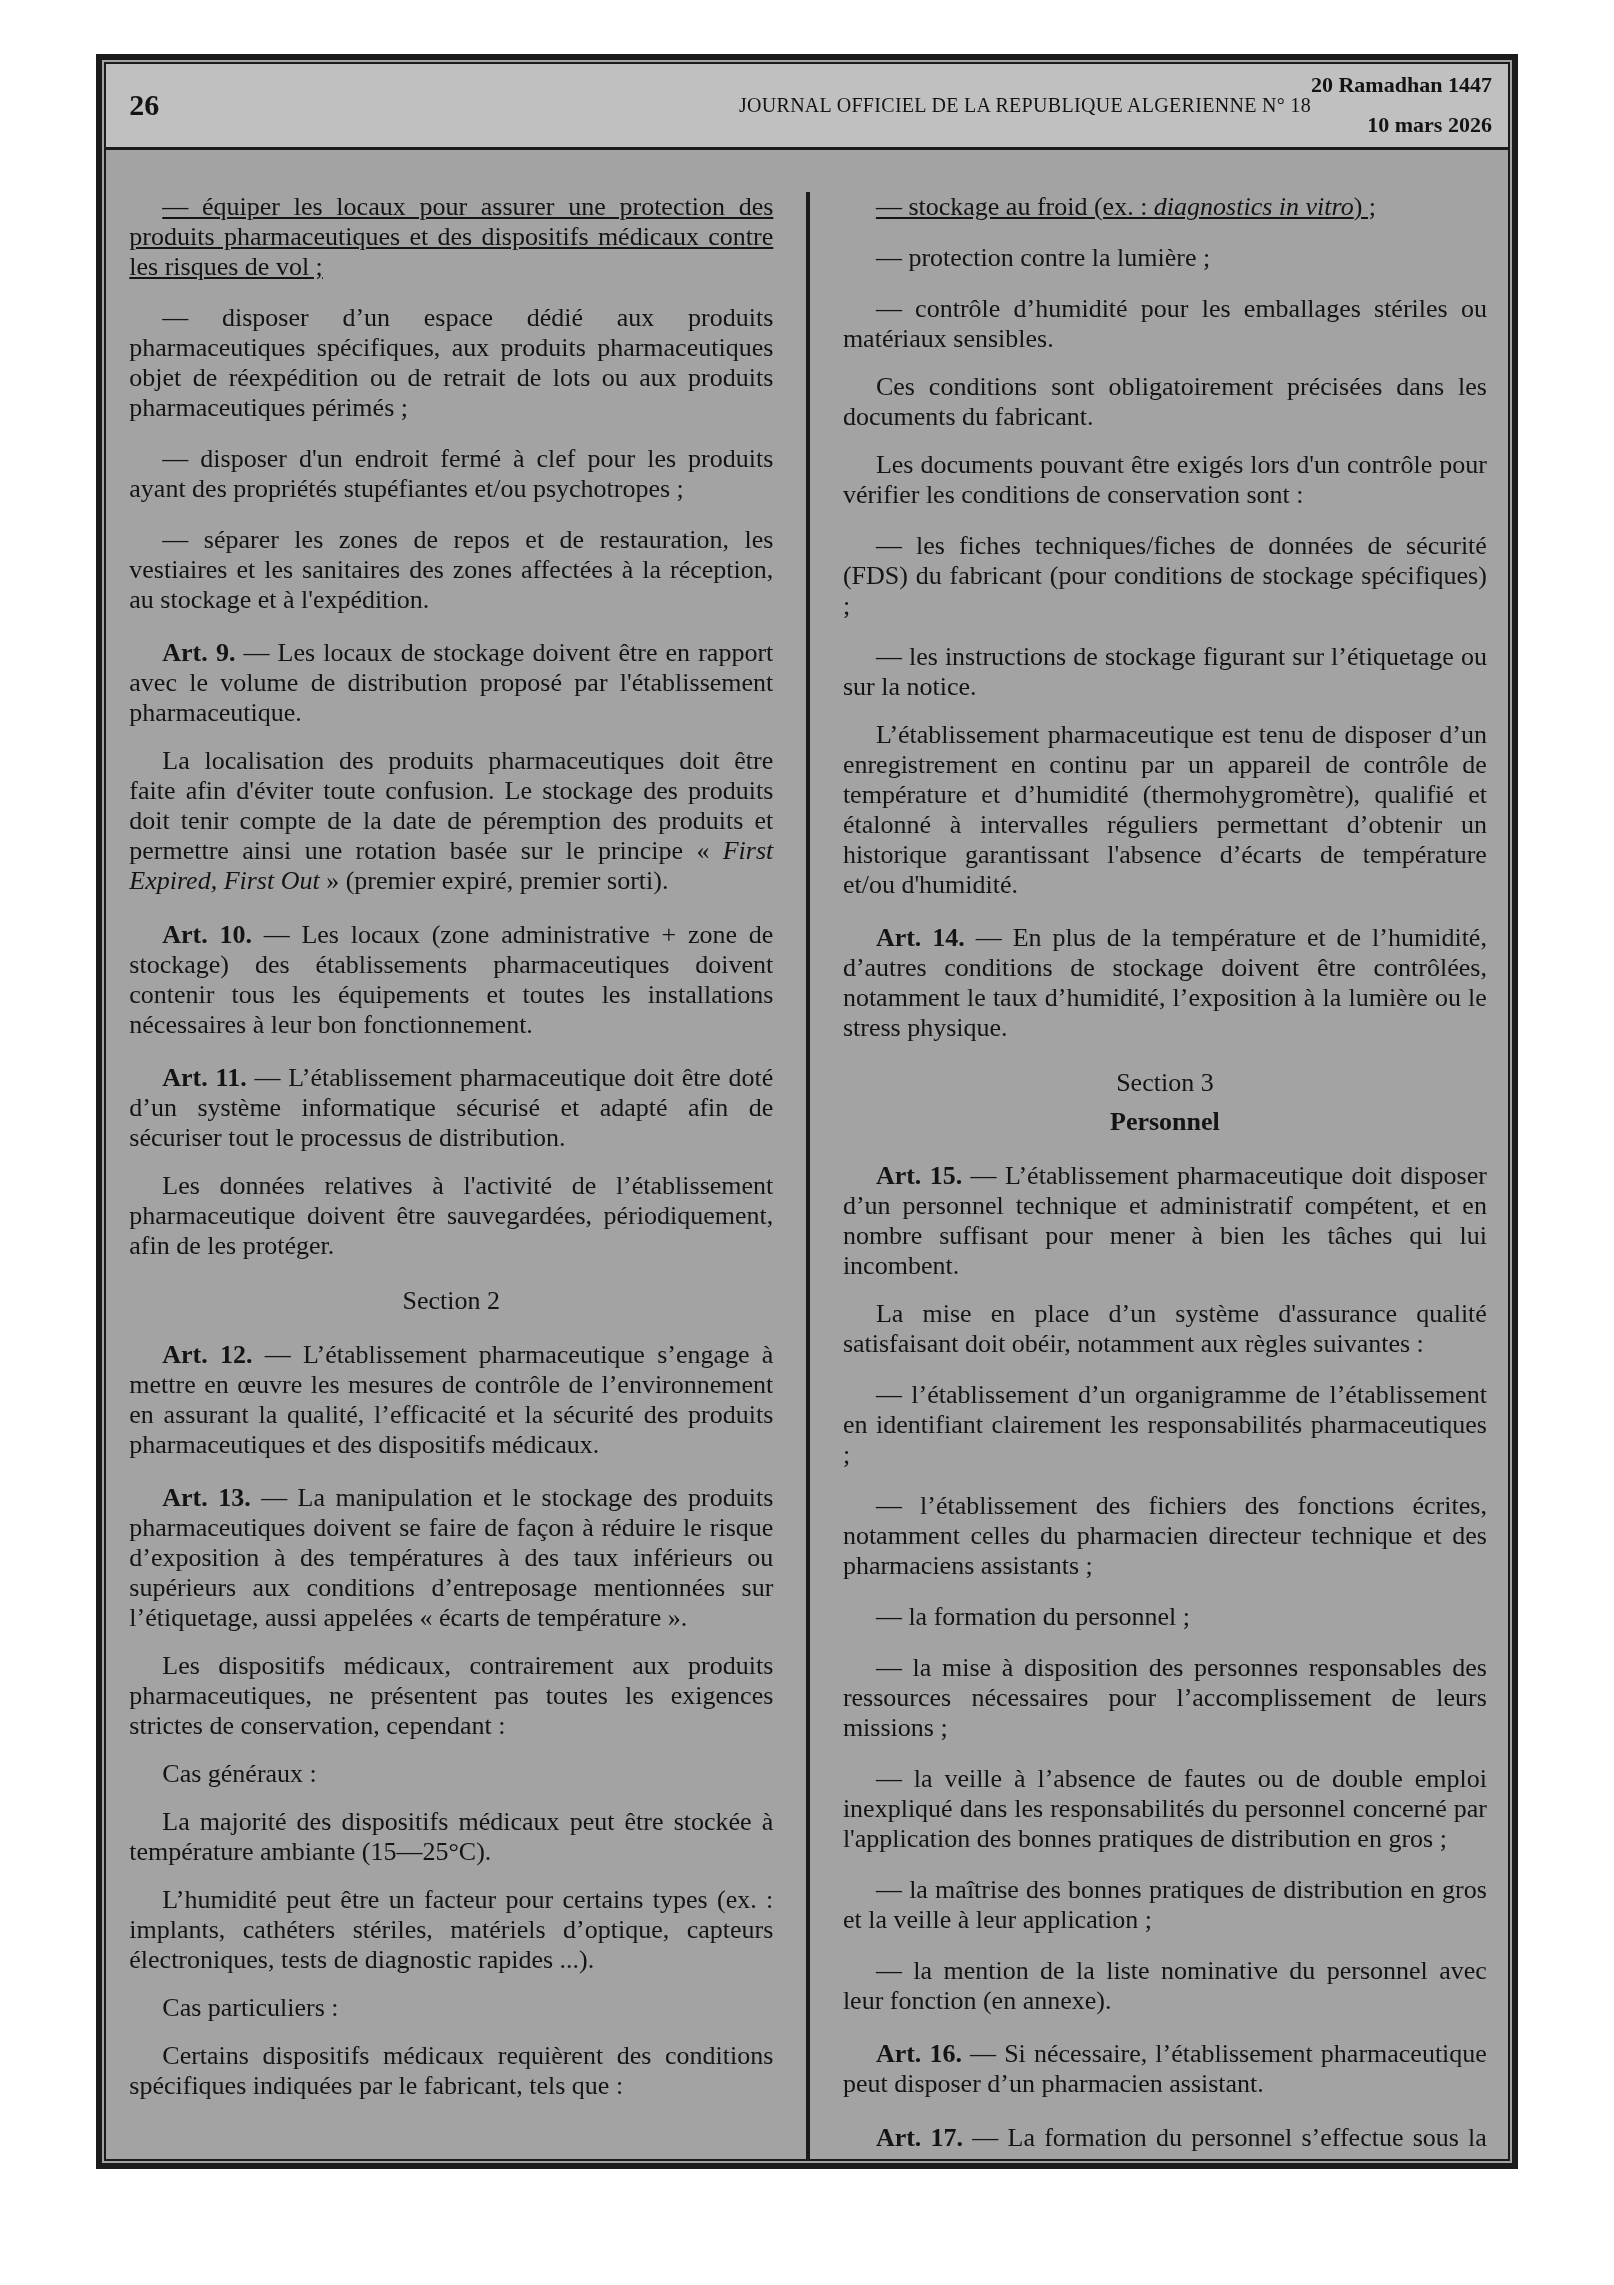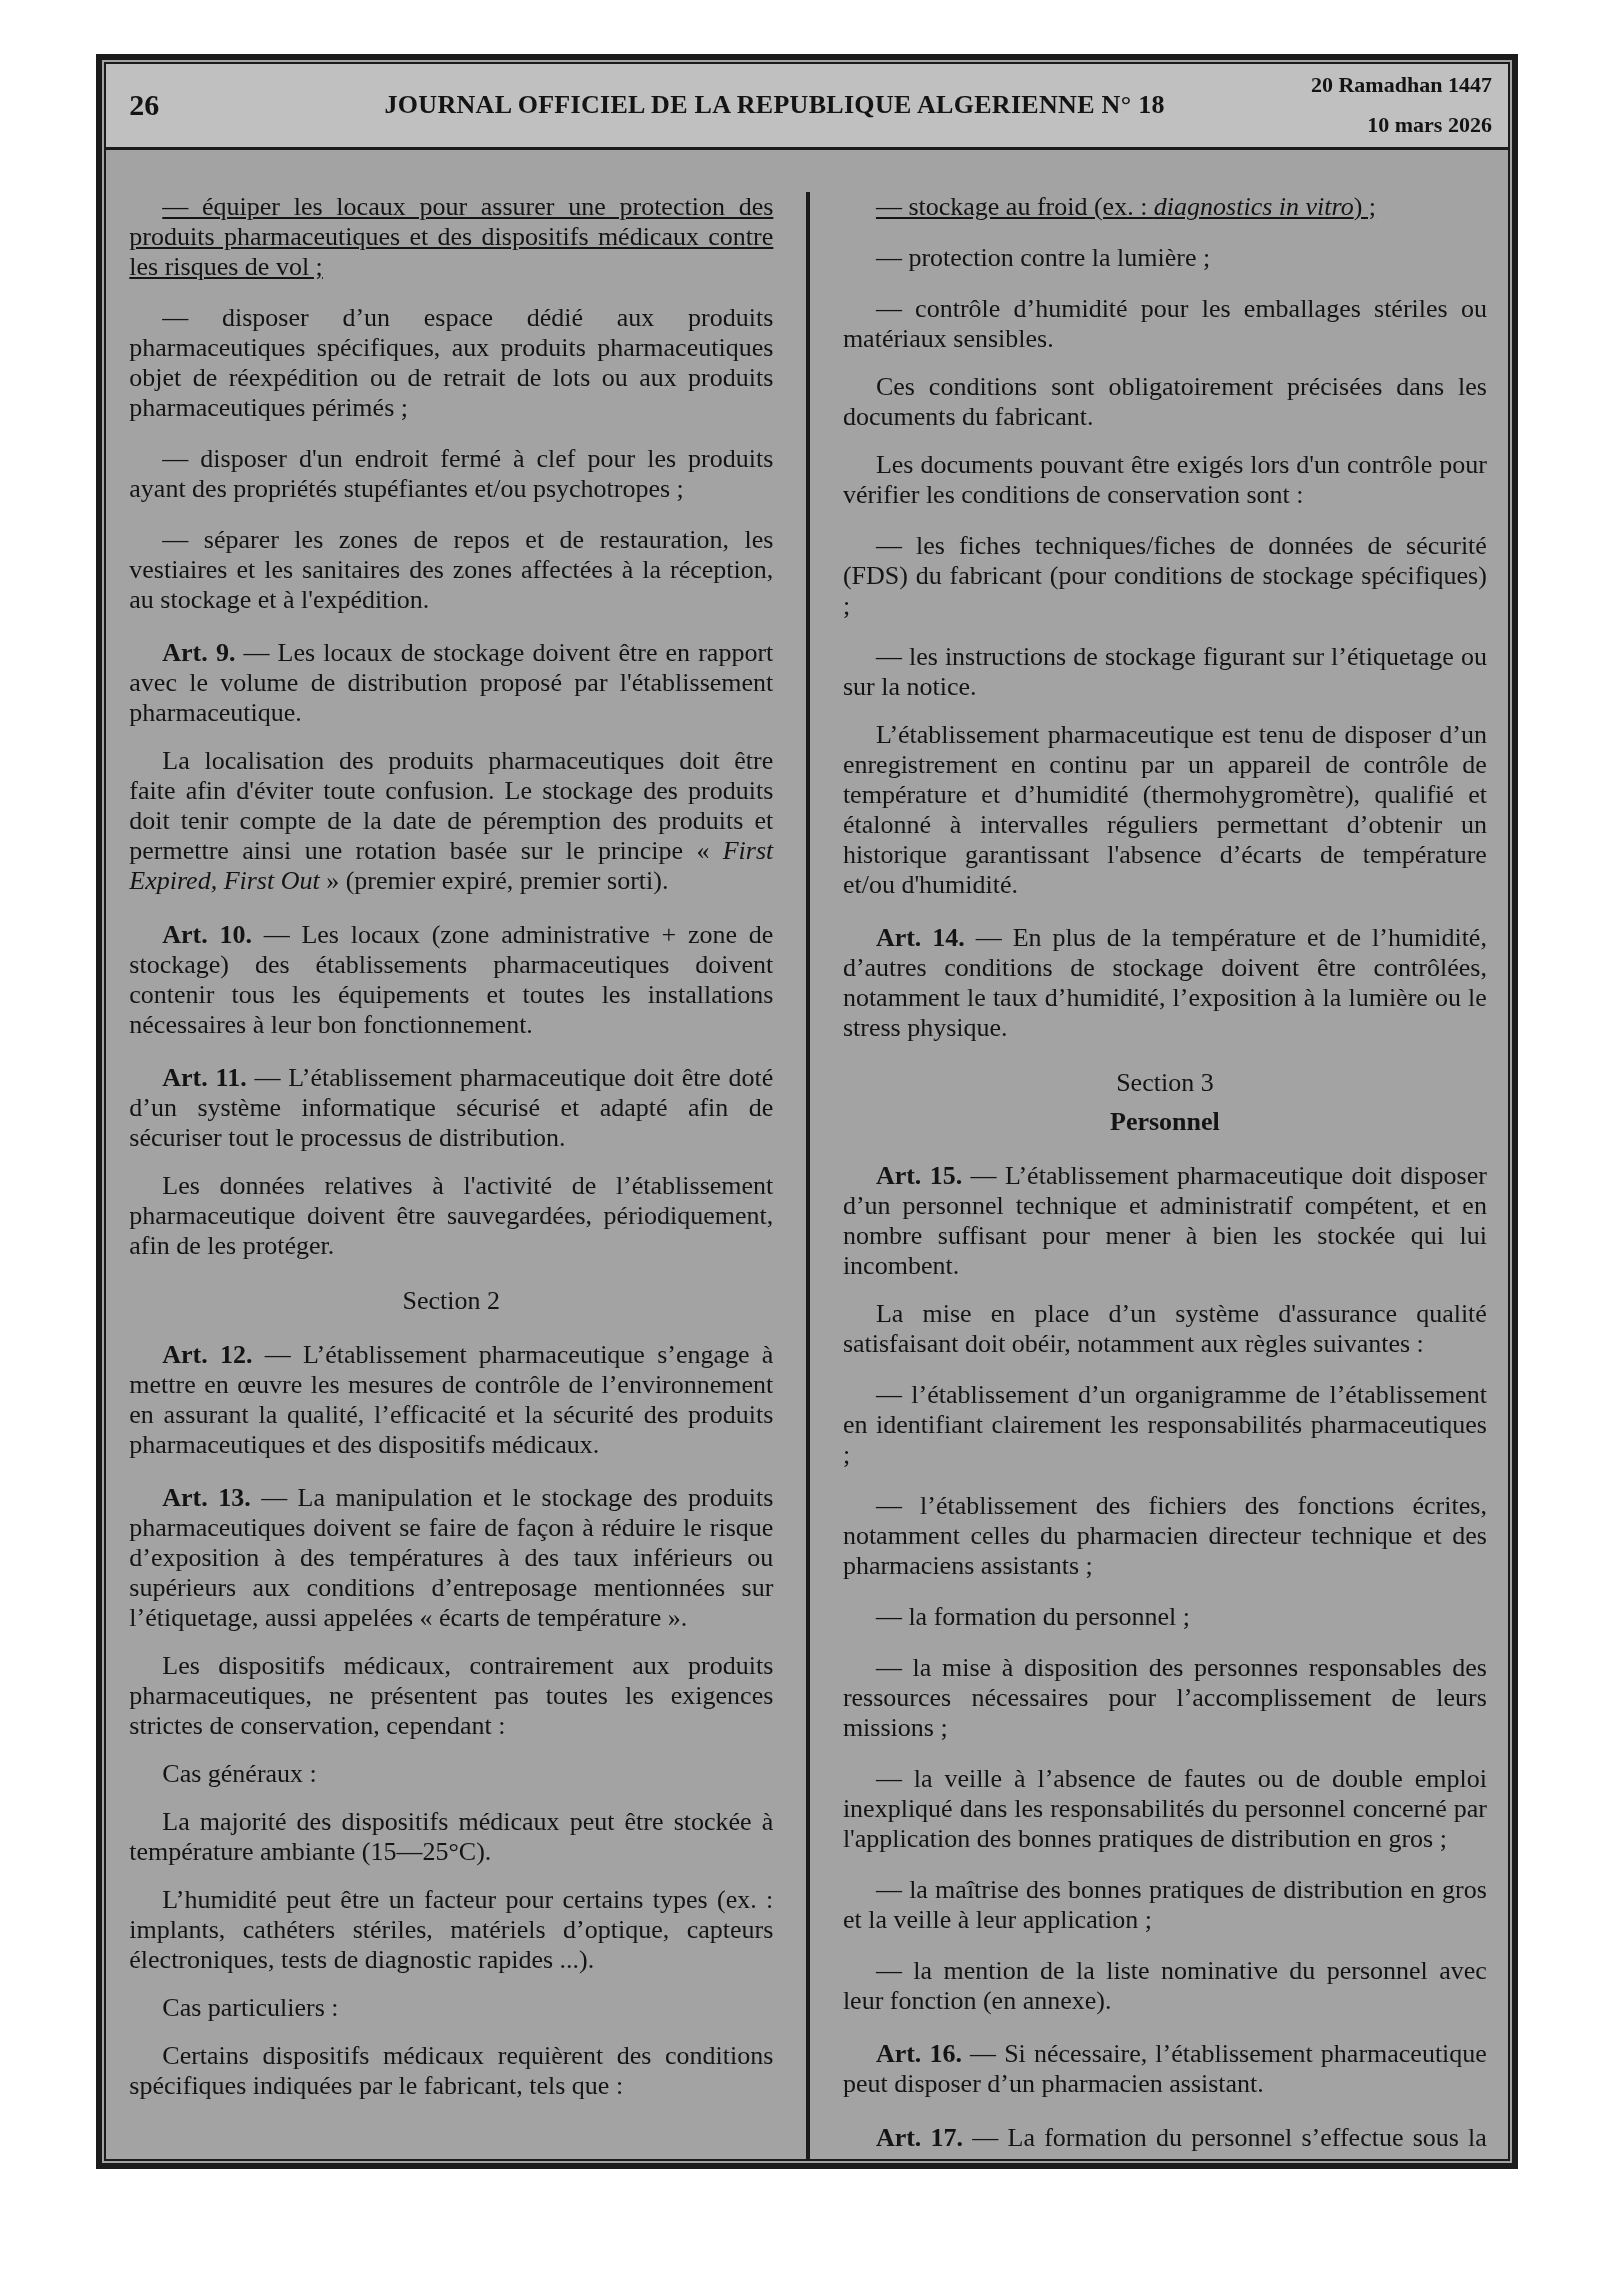--- a/index.html
+++ b/index.html
@@ -14,21 +14,21 @@
   .frame-inner{
     border:2.7px solid #1b1b1b;margin:1.8px;height:calc(100% - 3.6px);
     box-sizing:border-box;display:flex;flex-direction:column;overflow:hidden;
   }
   .header-bar{
     height:86px;flex:0 0 86px;background:#c0c0c0;border-bottom:3.6px solid #1b1b1b;
     display:flex;align-items:center;box-sizing:border-box;padding:0 16.3px 0 23.5px;
   }
   .page-number{font-size:30px;font-weight:bold;width:109px;flex:0 0 auto;}
   .journal-title{
-    flex:1;text-align:center;font-weight:bold;font-size:26px;letter-spacing:0.3px;
+    flex:1;text-align:right;font-weight:normal;font-size:20px;letter-spacing:0.3px;
     white-space:nowrap;
   }
   .date-block{flex:0 0 auto;text-align:right;font-weight:bold;font-size:22px;line-height:40px;}
   .content{
     flex:1;display:flex;align-items:stretch;box-sizing:border-box;
     padding:42px 18px 33px 23.5px;
   }
   .col{width:644px;flex:0 0 644px;}
   .divider{width:3.6px;flex:0 0 3.6px;background:#1b1b1b;margin:0 33px 23.5px 33px;}
   p{margin:0;}
@@ -86,21 +86,21 @@
           <p class="para bullet"><span>— protection contre la lumière ;</span></p>
           <p class="para bullet"><span>— contrôle d’humidité pour les emballages stériles ou matériaux sensibles.</span></p>
           <p class="para body"><span>Ces conditions sont obligatoirement précisées dans les documents du fabricant.</span></p>
           <p class="para body"><span>Les documents pouvant être exigés lors d'un contrôle pour vérifier les conditions de conservation sont :</span></p>
           <p class="para bullet"><span>— les fiches techniques/fiches de données de sécurité (FDS) du fabricant (pour conditions de stockage spécifiques) ;</span></p>
           <p class="para bullet"><span>— les instructions de stockage figurant sur l’étiquetage ou sur la notice.</span></p>
           <p class="para body"><span>L’établissement pharmaceutique est tenu de disposer d’un enregistrement en continu par un appareil de contrôle de température et d’humidité (thermohygromètre), qualifié et étalonné à intervalles réguliers permettant d’obtenir un historique garantissant l'absence d’écarts de température et/ou d'humidité.</span></p>
           <p class="para art"><span class="b">Art. 14.</span><span>  — En plus de la température et de l’humidité, d’autres conditions de stockage doivent être contrôlées, notamment le taux d’humidité, l’exposition à la lumière ou le stress physique.</span></p>
           <p class="label"><span>Section 3</span></p>
           <p class="title"><span>Personnel</span></p>
-          <p class="para art"><span class="b">Art. 15.</span><span> — L’établissement pharmaceutique doit disposer d’un personnel technique et administratif compétent, et en nombre suffisant pour mener à bien les stockée qui lui incombent.</span></p>
+          <p class="para art"><span class="b">Art. 15.</span><span> — L’établissement pharmaceutique doit disposer d’un personnel technique et administratif compétent, et en nombre suffisant pour mener à bien les tâches qui lui incombent.</span></p>
           <p class="para body"><span>La mise en place d’un système d'assurance qualité satisfaisant doit obéir, notamment aux règles suivantes :</span></p>
           <p class="para bullet"><span>— l’établissement d’un organigramme de l’établissement en identifiant clairement les responsabilités pharmaceutiques ;</span></p>
           <p class="para bullet"><span>— l’établissement des fichiers des fonctions écrites, notamment celles du pharmacien directeur technique et des pharmaciens assistants ;</span></p>
           <p class="para bullet"><span>— la formation du personnel ;</span></p>
           <p class="para bullet"><span>— la mise à disposition des personnes responsables des ressources nécessaires pour l’accomplissement de leurs missions ;</span></p>
           <p class="para bullet"><span>— la veille à l’absence de fautes ou de double emploi inexpliqué dans les responsabilités du personnel concerné par l'application des bonnes pratiques de distribution en gros ;</span></p>
           <p class="para bullet"><span>— la maîtrise des bonnes pratiques de distribution en gros et la veille à leur application ;</span></p>
           <p class="para bullet"><span>— la mention de la liste nominative du personnel avec leur fonction (en annexe).</span></p>
           <p class="para art"><span class="b">Art. 16.</span><span> — Si nécessaire, l’établissement pharmaceutique peut disposer d’un pharmacien assistant.</span></p>
           <p class="para art"><span class="b">Art. 17.</span><span> — La formation du personnel s’effectue sous la responsabilité du pharmacien directeur technique qui doit s’assurer de l’aptitude de son personnel à mener à bien les tâches qui lui sont attribuées. Il doit assurer pour toutes les catégories du personnel :</span></p>

